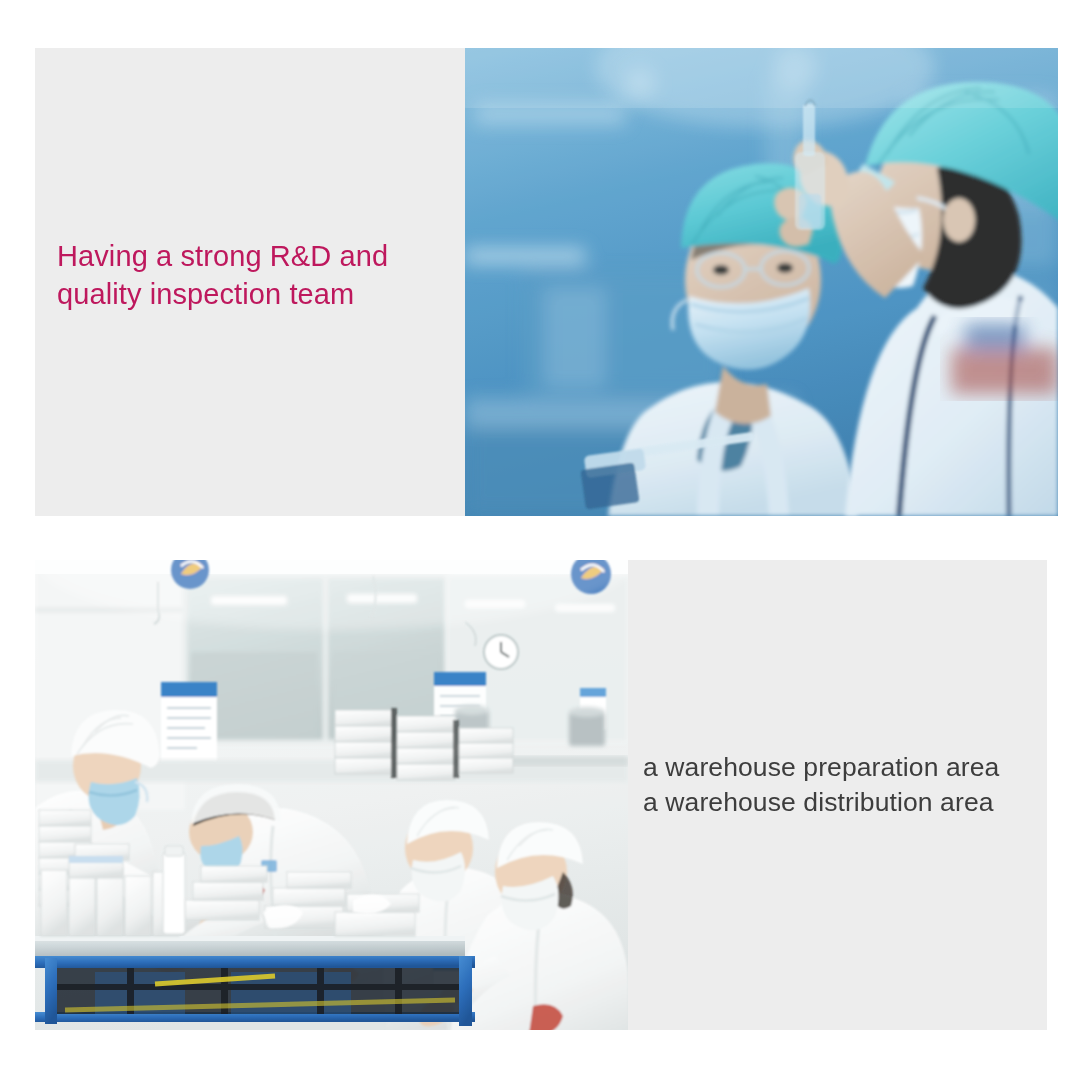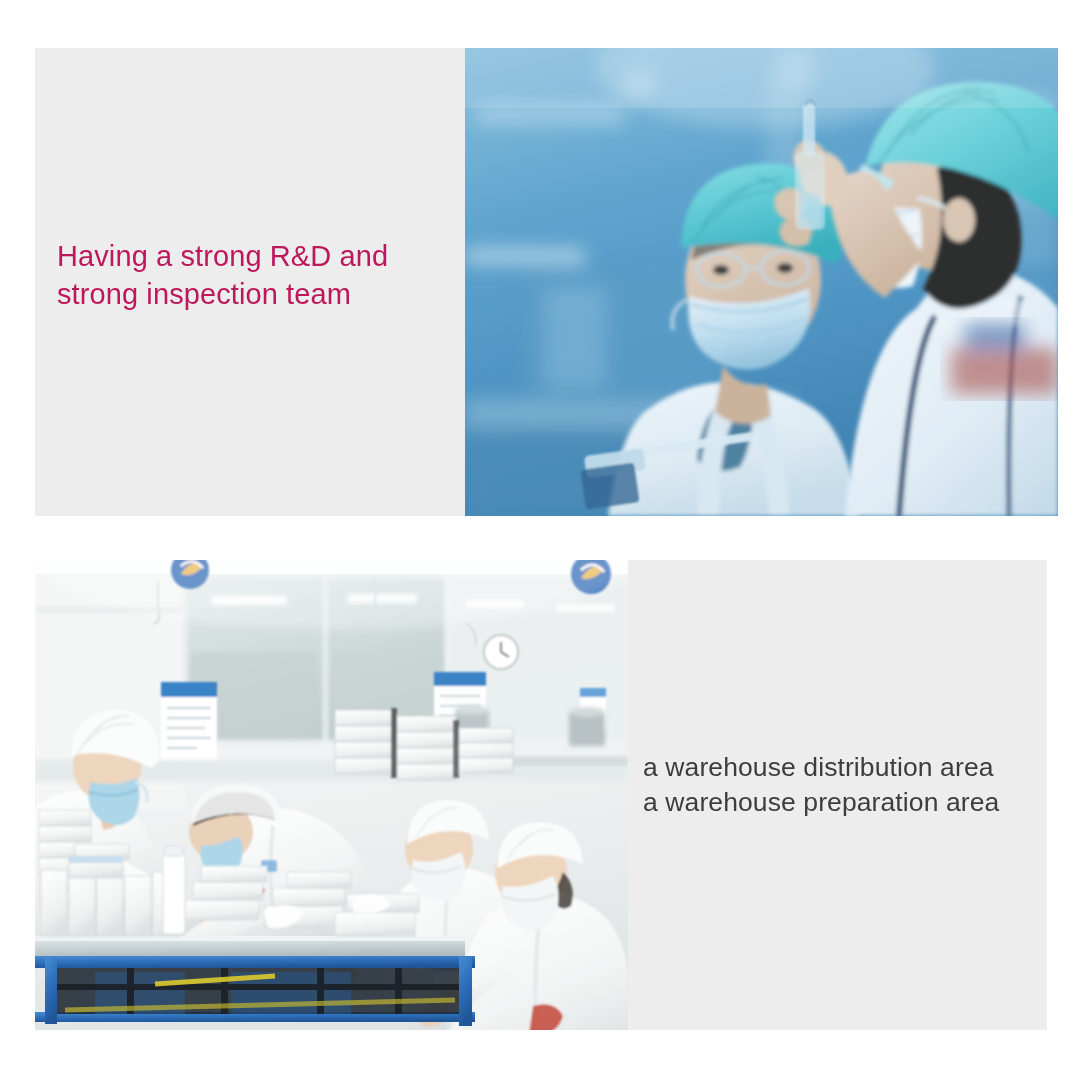--- a/index.html
+++ b/index.html
@@ -78,21 +78,21 @@
 </style>
 </head>
 <body>
 
 <div class="section" id="top-section">
 
   <div id="top-panel"></div>
 
   <div id="top-caption">
     <span class="line">Having a strong R&amp;D and</span>
-    <span class="line">strong inspection team</span>
+    <span class="line">quality inspection team</span>
   </div>
 
   <div class="photo" id="photo-lab">
     <svg viewBox="0 0 593 468" preserveAspectRatio="xMidYMid slice">
       <defs>
         <linearGradient id="labBg" x1="0" y1="0" x2="0.3" y2="1">
           <stop offset="0%" stop-color="#8fc3e0"></stop>
           <stop offset="35%" stop-color="#63a6cf"></stop>
           <stop offset="70%" stop-color="#4e93c2"></stop>
           <stop offset="100%" stop-color="#3f7fae"></stop>
@@ -261,22 +261,22 @@
       <rect x="0" y="0" width="593" height="60" fill="#ffffff" opacity="0.12"></rect>
     </svg>
   </div>
 </div>
 
 <div class="section" id="bottom-section">
 
   <div id="bottom-panel"></div>
 
   <div id="bottom-caption">
+    <span class="line">a warehouse preparation area</span>
     <span class="line">a warehouse distribution area</span>
-    <span class="line">a warehouse preparation area</span>
   </div>
 
   <div class="photo" id="photo-warehouse">
     <svg viewBox="0 0 593 470" preserveAspectRatio="xMidYMid slice">
       <defs>
         <linearGradient id="wallG" x1="0" y1="0" x2="0.2" y2="1">
           <stop offset="0%" stop-color="#fbfcfc"></stop>
           <stop offset="60%" stop-color="#eef1f1"></stop>
           <stop offset="100%" stop-color="#dfe4e4"></stop>
         </linearGradient>

